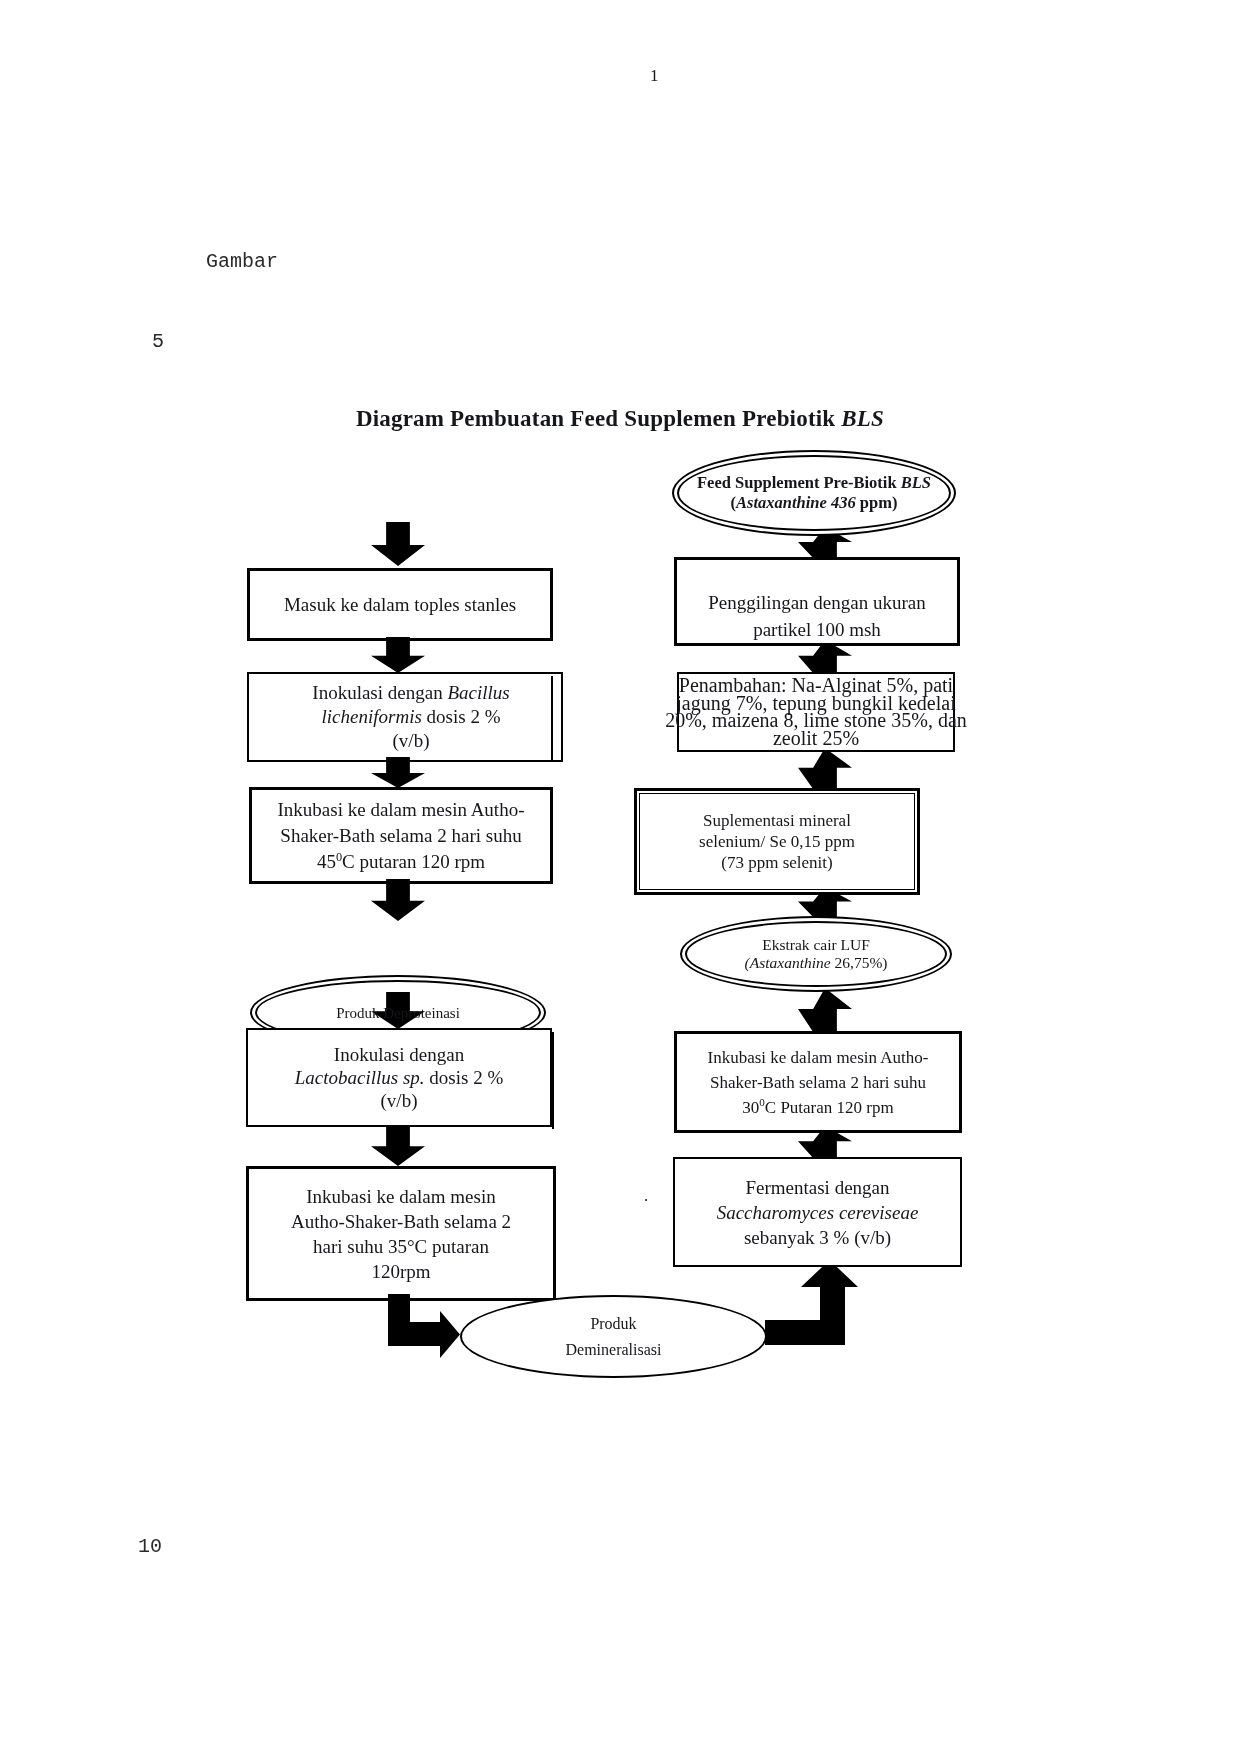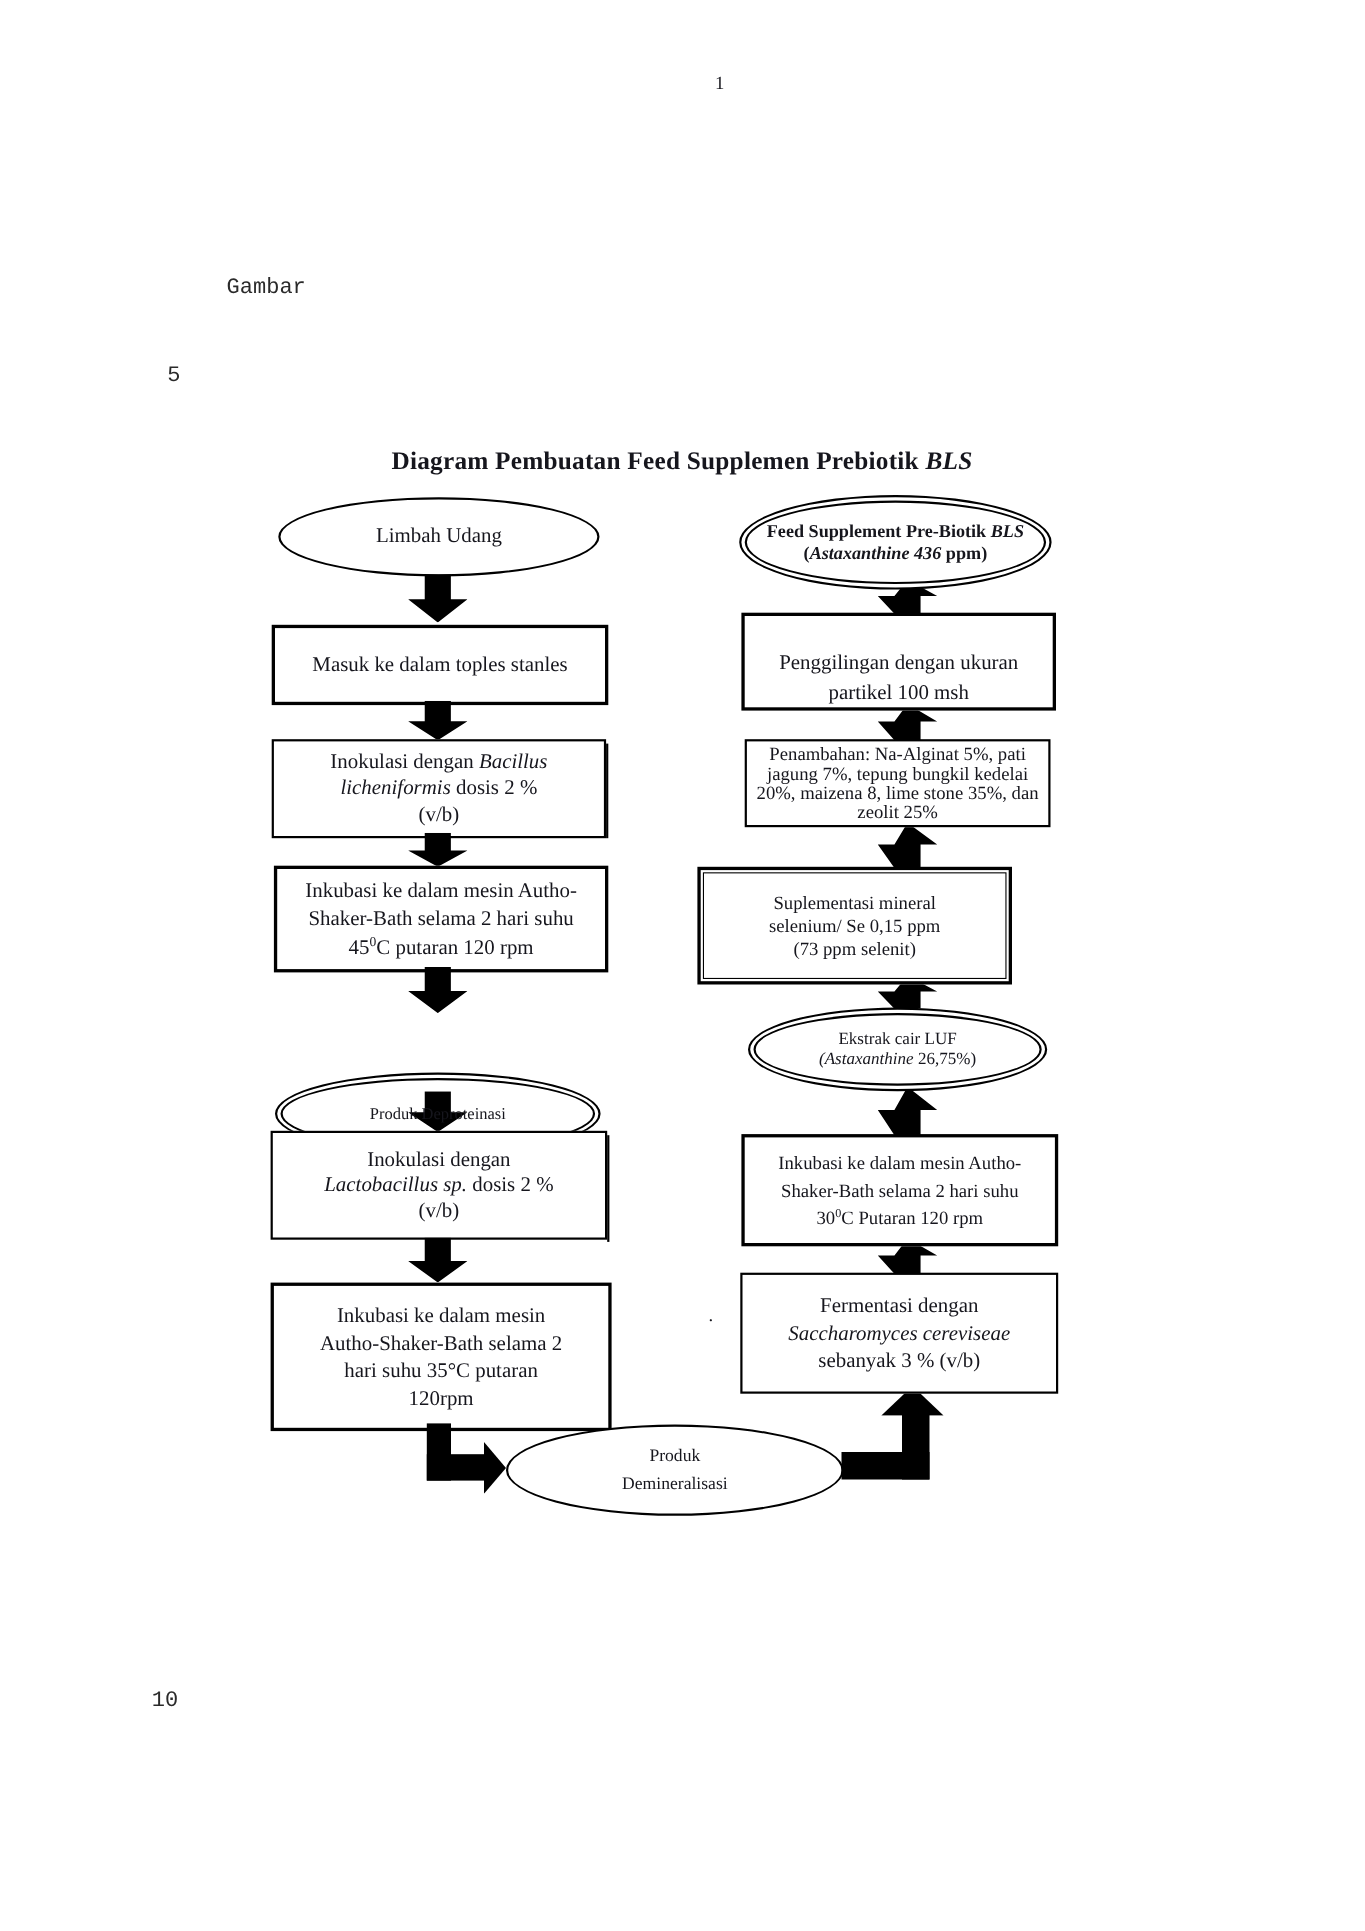--- a/index.html
+++ b/index.html
@@ -41,33 +41,30 @@
   <div class="abs pagenum" style="left:650px;top:66px;">1</div>
   <div class="abs marginal" style="left:206px;top:250px;">Gambar</div>
   <div class="abs marginal" style="left:152px;top:330px;">5</div>
   <div class="abs marginal" style="left:138px;top:1535px;">10</div>
   <div class="abs dot" style="left:644px;top:1186px;">.</div>
 
   <div class="abs title" style="left:220px;top:406px;width:800px;">
     <span>Diagram Pembuatan Feed Supplemen Prebiotik </span><span class="it">BLS</span>
   </div>
 
-  <div class="node ell" style="left:253px;top:452px;width:288px;height:68px;font-size:19px;">
-    <div class="line">Limbah Udang</div>
-  </div>
 
   <div class="arr-d" style="left:371px;top:522px;width:54px;height:44px;"></div>
 
   <div class="node rect b3" style="left:247px;top:568px;width:300px;height:67px;font-size:19px;">
     <div class="line">Masuk ke dalam toples stanles</div>
   </div>
 
   <div class="arr-d" style="left:371px;top:637px;width:54px;height:36px;"></div>
 
-  <div class="node rect" style="left:247px;top:672px;width:300px;height:86px;font-size:19px;">
+  <div class="node rect" style="left:247px;top:672px;width:300px;height:86px;font-size:19px;padding-left:12px;">
     <div class="line"><span>Inokulasi dengan </span><span class="it">Bacillus</span></div>
     <div class="line"><span class="it">licheniformis</span><span> dosis 2 %</span></div>
     <div class="line">(v/b)</div>
   </div>
   <div class="vline" style="left:551px;top:676px;height:86px;"></div>
 
   <div class="arr-d" style="left:371px;top:757px;width:54px;height:31px;"></div>
 
   <div class="node rect b3" style="left:249px;top:787px;width:298px;height:91px;font-size:19px;line-height:26px;">
     <div class="line">Inkubasi ke dalam mesin Autho-</div>
@@ -136,21 +133,21 @@
   <div class="arr-u" style="left:798px;top:887px;width:54px;height:30px;"></div>
 
   <div class="node rect b3 dbl" style="left:634px;top:788px;width:280px;height:101px;font-size:17px;line-height:21px;">
     <div class="line">Suplementasi mineral</div>
     <div class="line">selenium/ Se 0,15 ppm</div>
     <div class="line">(73 ppm selenit)</div>
   </div>
 
   <div class="arr-u" style="left:798px;top:748px;width:54px;height:41px;"></div>
 
-  <div class="node rect" style="left:677px;top:672px;width:274px;height:76px;font-size:17px;line-height:17.5px;">
+  <div class="node rect" style="left:677px;top:672px;width:274px;height:76px;font-size:20px;line-height:17.5px;">
     <div class="line">Penambahan: Na-Alginat 5%, pati</div>
     <div class="line">jagung 7%, tepung bungkil kedelai</div>
     <div class="line">20%, maizena 8, lime stone 35%, dan</div>
     <div class="line">zeolit 25%</div>
   </div>
 
   <div class="arr-u" style="left:798px;top:640px;width:54px;height:33px;"></div>
 
   <div class="node rect b3" style="left:674px;top:557px;width:280px;height:83px;font-size:19px;line-height:27px;justify-content:flex-end;">
     <div class="line">Penggilingan dengan ukuran</div>

